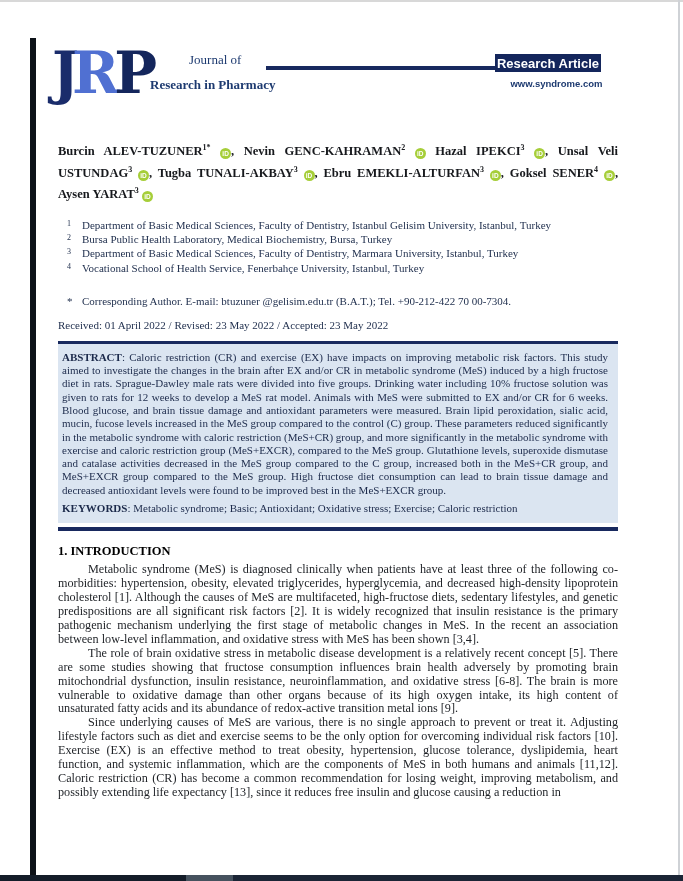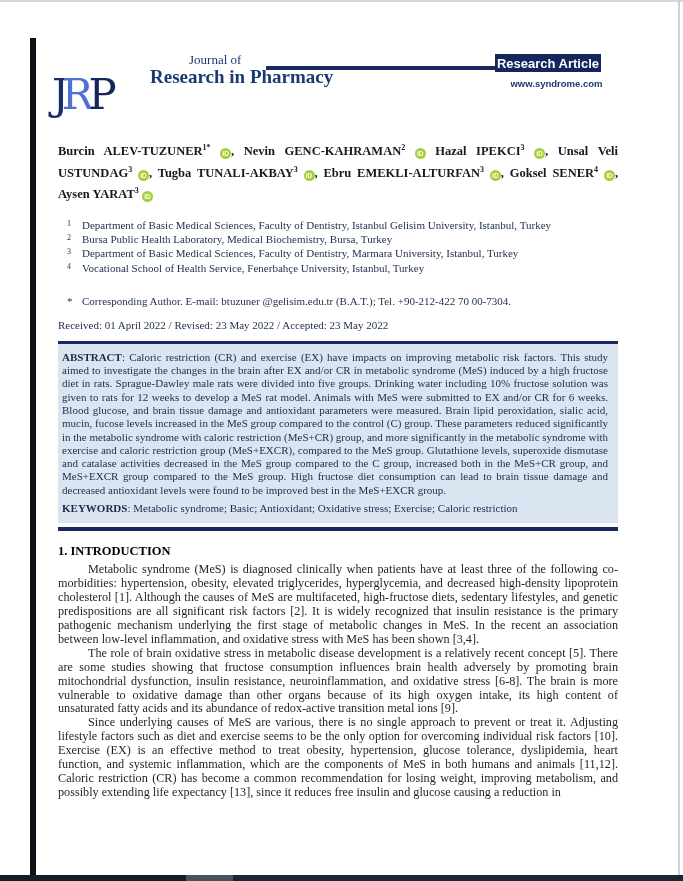--- a/index.html
+++ b/index.html
@@ -5,27 +5,27 @@
   html,body{margin:0;padding:0;background:#ffffff;}
   .page{position:relative;width:683px;height:881px;background:#ffffff;overflow:hidden;
         font-family:"Liberation Serif","DejaVu Serif",serif;}
   
   .top-edge{position:absolute;left:0;top:0;width:683px;height:2px;background:#d8d8d8;}
   .right-edge{position:absolute;right:3px;top:0;width:2px;height:881px;background:#cfd2d6;}
   .left-scan-line{position:absolute;left:30px;top:38px;width:6px;height:838px;background:#0d1218;}
 
   
   .logo-mark{position:absolute;left:52px;top:44px;font-family:"DejaVu Serif",serif;
-             font-weight:normal;font-size:42px;line-height:1;letter-spacing:-7px;margin-top:30px;}
+             font-weight:bold;font-size:57px;line-height:1;letter-spacing:-7px;}
   .logo-j{color:#1a2c6b;}
   .logo-r{color:#5070d2;}
   .logo-p{color:#14265c;padding-left:2px;}
   .journal-name{position:absolute;left:150px;top:52px;color:#1d3a70;}
   .journal-name .line1{font-size:13px;line-height:15px;margin-left:39px;}
-  .journal-name .line2{font-size:19px;line-height:19px;font-weight:bold;}
+  .journal-name .line2{font-size:13px;line-height:19px;font-weight:bold;margin-top:8px;}
   .header-rule{position:absolute;left:266px;top:66px;width:230px;height:4px;background:#18295e;}
   .badge{position:absolute;left:495px;top:54px;width:106px;height:18px;background:#14265c;
          color:#ffffff;font-family:"Liberation Sans",sans-serif;font-weight:bold;font-size:13px;
          display:flex;align-items:center;justify-content:center;}
   .site{position:absolute;left:495px;top:78px;width:123px;text-align:center;color:#1d3a70;
         font-family:"Liberation Sans",sans-serif;font-weight:bold;font-size:9.5px;}
 
   
   .content{position:absolute;left:58px;top:130px;width:560px;}
   .title{font-size:19.5px;line-height:25px;font-weight:bold;color:#17181c;margin:0;}

